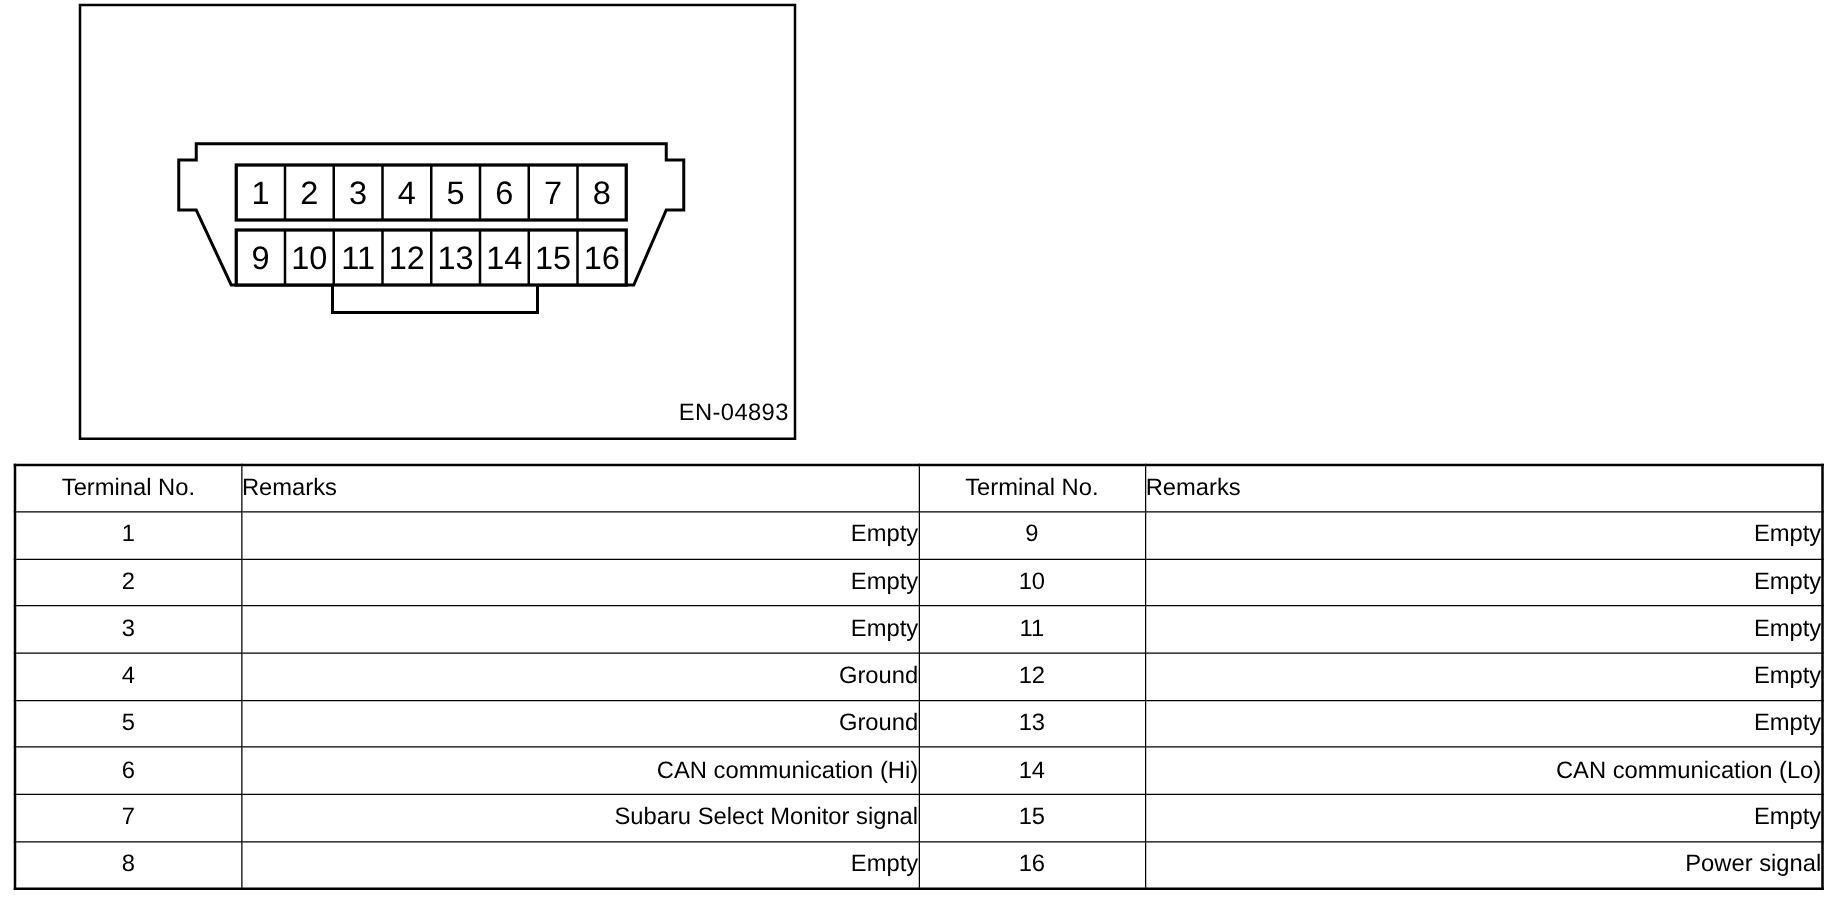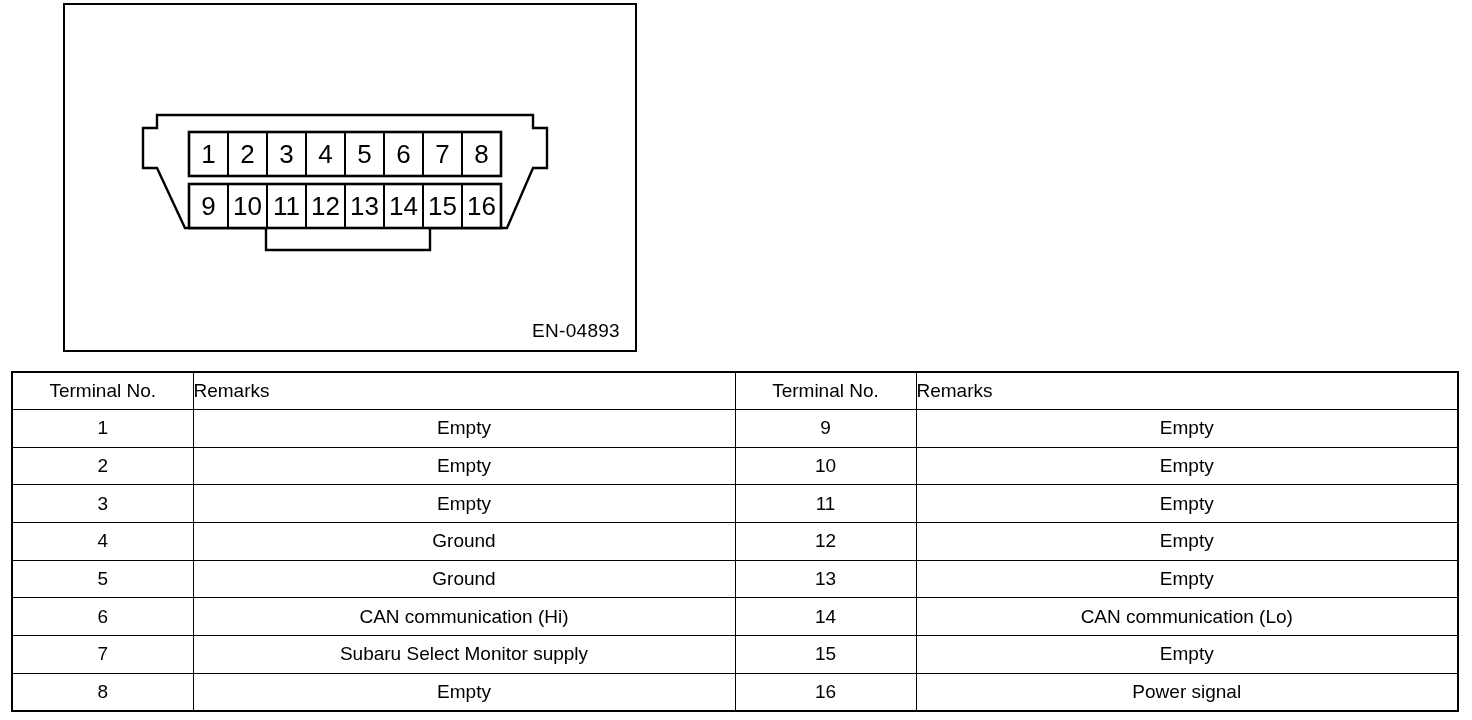--- a/index.html
+++ b/index.html
@@ -31,21 +31,21 @@
   #connector-svg {
     position: absolute;
     left: 70px;
     top: 105px;
     width: 420px;
     height: 165px;
     display: block;
   }
   #figure-id {
     position: absolute;
-    right: 15px;
+    right: 4px;
     bottom: 8px;
     font-size: 19px;
     letter-spacing: 0.3px;
     white-space: nowrap;
   }
 
   
   #pinout-table {
     position: absolute;
     left: 11px;
@@ -70,21 +70,21 @@
   
   #pinout-table {
     border: 2px solid #000000;
   }
   .col-term {
     width: 181px;
     text-align: center;
   }
   .col-remark {
     width: 542px;
-    text-align: center;
+    text-align: right;
     padding-left: 10px;
   }
   .col-term.right-half {
     border-left: 2px solid #000000;
   }
   thead th {
     height: 38px;
     border-bottom: 2px solid #000000;
   }
   .hdr-term { text-align: center; }
@@ -198,21 +198,21 @@
         <td class="col-remark">Empty</td>
       </tr>
       <tr>
         <td class="col-term">6</td>
         <td class="col-remark">CAN communication (Hi)</td>
         <td class="col-term right-half">14</td>
         <td class="col-remark">CAN communication (Lo)</td>
       </tr>
       <tr>
         <td class="col-term">7</td>
-        <td class="col-remark">Subaru Select Monitor supply</td>
+        <td class="col-remark">Subaru Select Monitor signal</td>
         <td class="col-term right-half">15</td>
         <td class="col-remark">Empty</td>
       </tr>
       <tr>
         <td class="col-term">8</td>
         <td class="col-remark">Empty</td>
         <td class="col-term right-half">16</td>
         <td class="col-remark">Power signal</td>
       </tr>
     </tbody>

